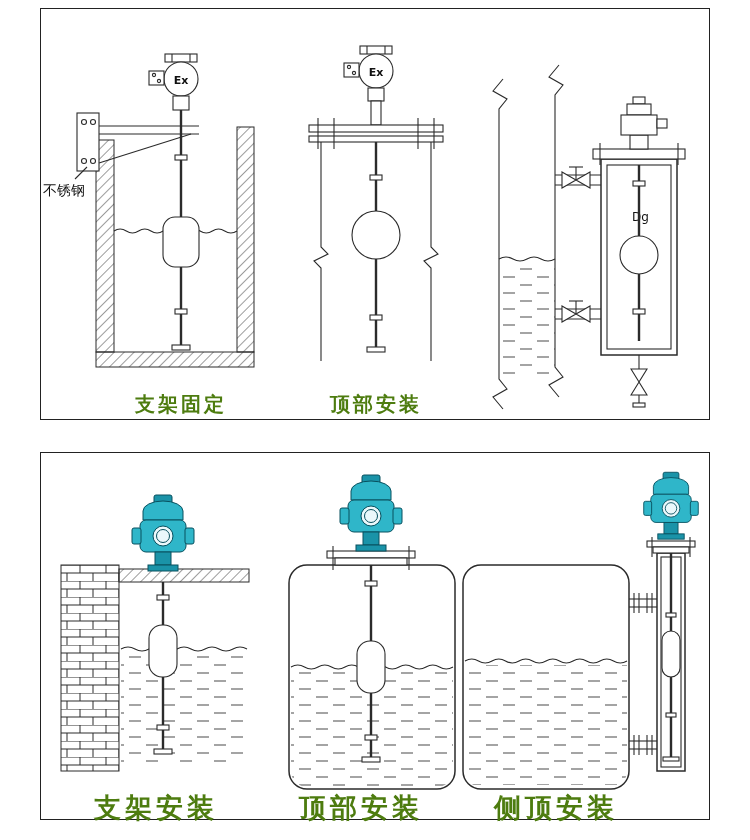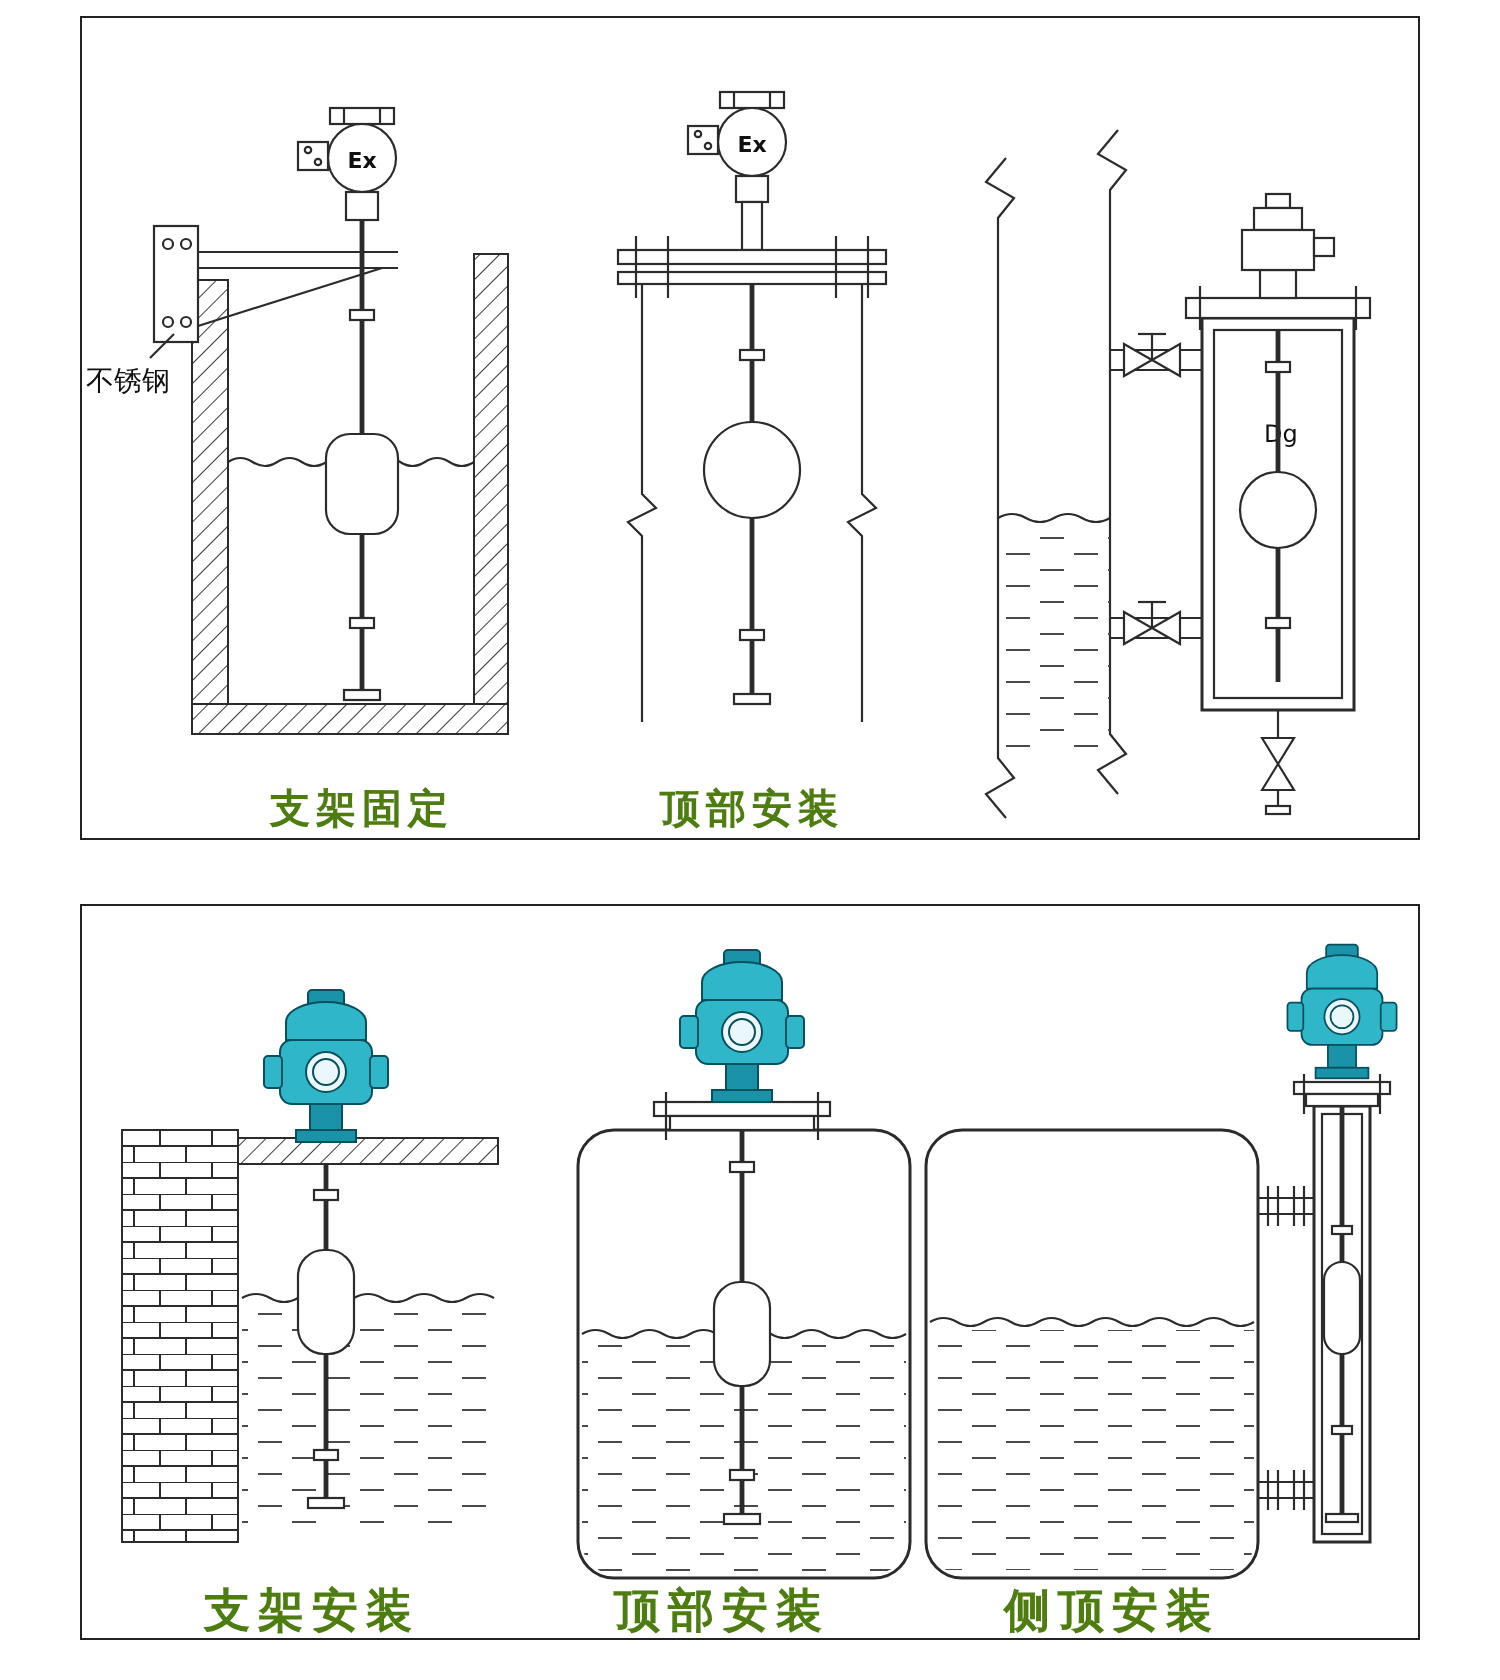--- a/index.html
+++ b/index.html
@@ -5,21 +5,21 @@
   *{margin:0;padding:0;box-sizing:border-box}
   html,body{background:#fff}
   body{font-family:"DejaVu Sans","Liberation Sans",sans-serif;color:#111}
   .page{position:relative;width:750px;height:840px;background:#fff;overflow:hidden}
   .panel{position:absolute;border:1px solid #222;background:#fff}
   #panel-top{left:40px;top:8px;width:670px;height:412px}
   #panel-bottom{left:40px;top:452px;width:670px;height:368px}
   .panel svg{display:block}
   .panel-label{position:absolute;transform:translateX(-50%);font-weight:700;white-space:nowrap;color:#4d7c0f}
   #panel-top .panel-label{font-size:20px;letter-spacing:3px;top:382px}
-  #panel-bottom .panel-label{font-size:23px;letter-spacing:4px;top:337px}
+  #panel-bottom .panel-label{font-size:27px;letter-spacing:4px;top:337px}
   svg .ln{stroke:#2b2b2b;stroke-width:1.1;fill:none}
   svg .fw{fill:#fff;stroke:#2b2b2b;stroke-width:1.1}
   svg .thick{stroke-width:1.5}
   svg .rod{stroke:#2b2b2b;stroke-width:2.4}
   svg .teal{fill:#2fb6c9;stroke:#08505e;stroke-width:1}
   svg .tealD{fill:#1a93a8;stroke:#08505e;stroke-width:1}
   svg text{fill:#111;font-family:"DejaVu Sans","Liberation Sans",sans-serif}
 </style>
 </head>
 <body>

